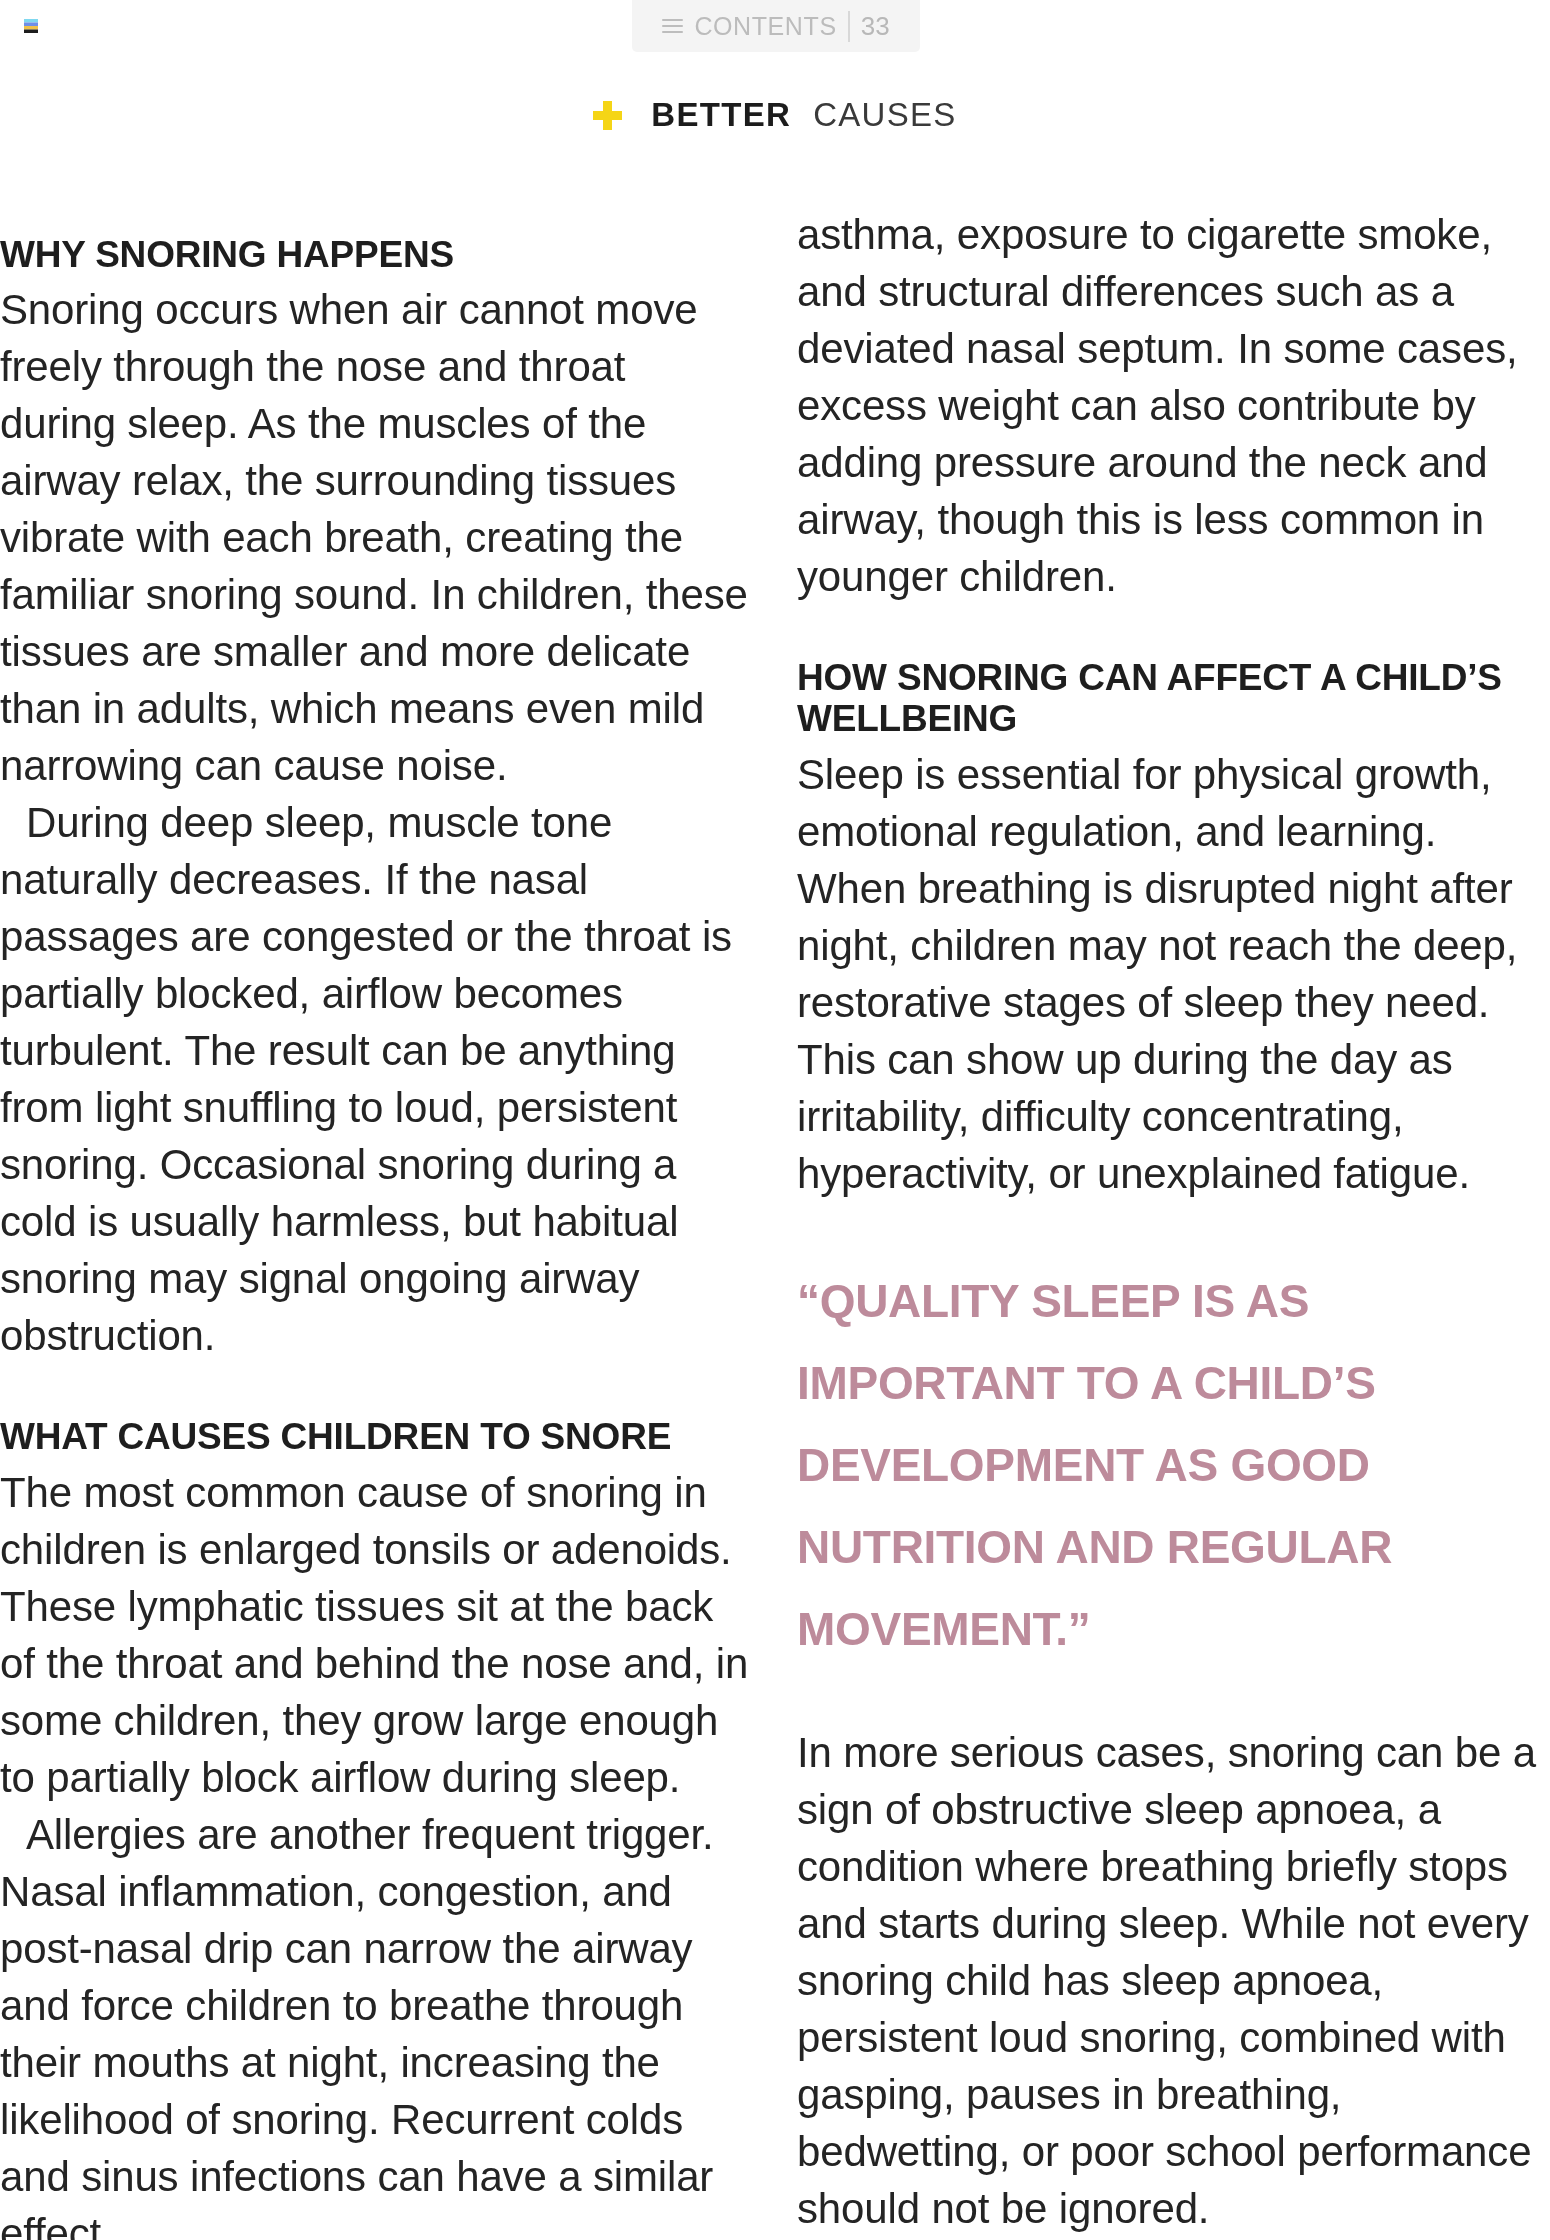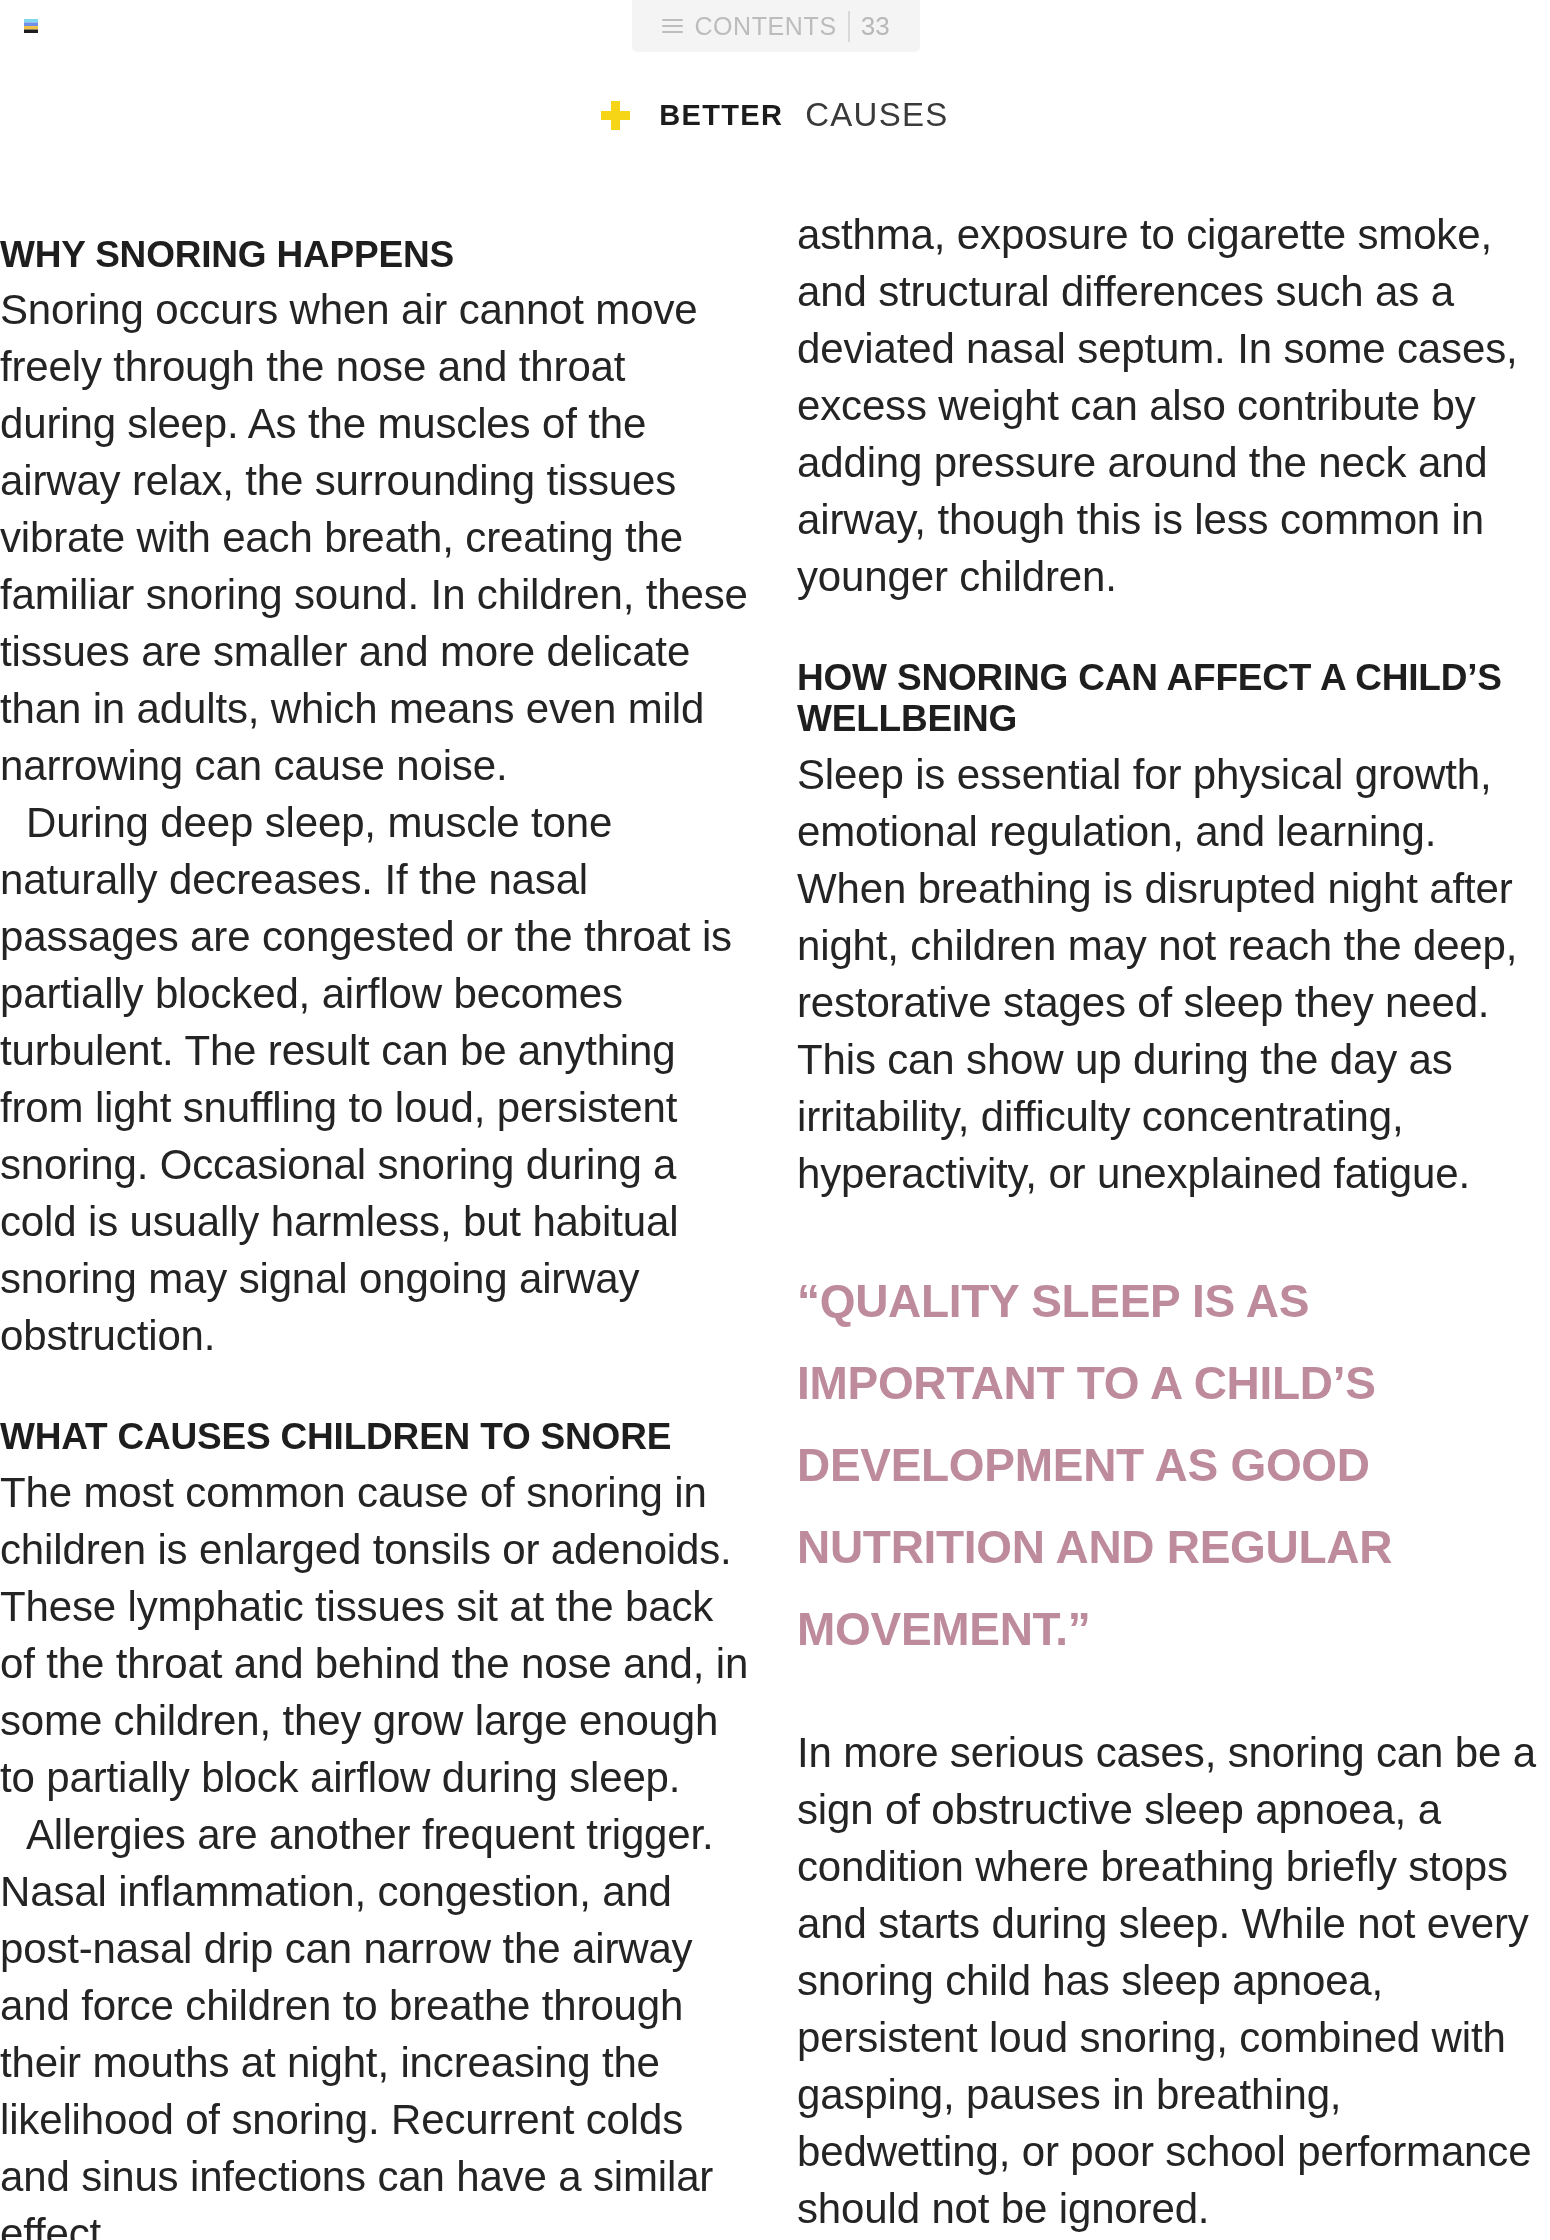--- a/index.html
+++ b/index.html
@@ -99,21 +99,21 @@
   }
   .plus-mark::before {
     left: 10px; top: 0;
     width: 9px; height: 29px;
   }
   .plus-mark::after {
     left: 0; top: 10px;
     width: 29px; height: 9px;
   }
   .mast-better {
-    font-size: 29px;
+    font-size: 33px;
     font-weight: 700;
     letter-spacing: 1.3px;
     color: #1c1c1c;
     margin-left: 16px;
   }
   .mast-child {
     font-size: 33px;
     font-weight: 300;
     letter-spacing: 1.3px;
     color: #3a3a3a;

